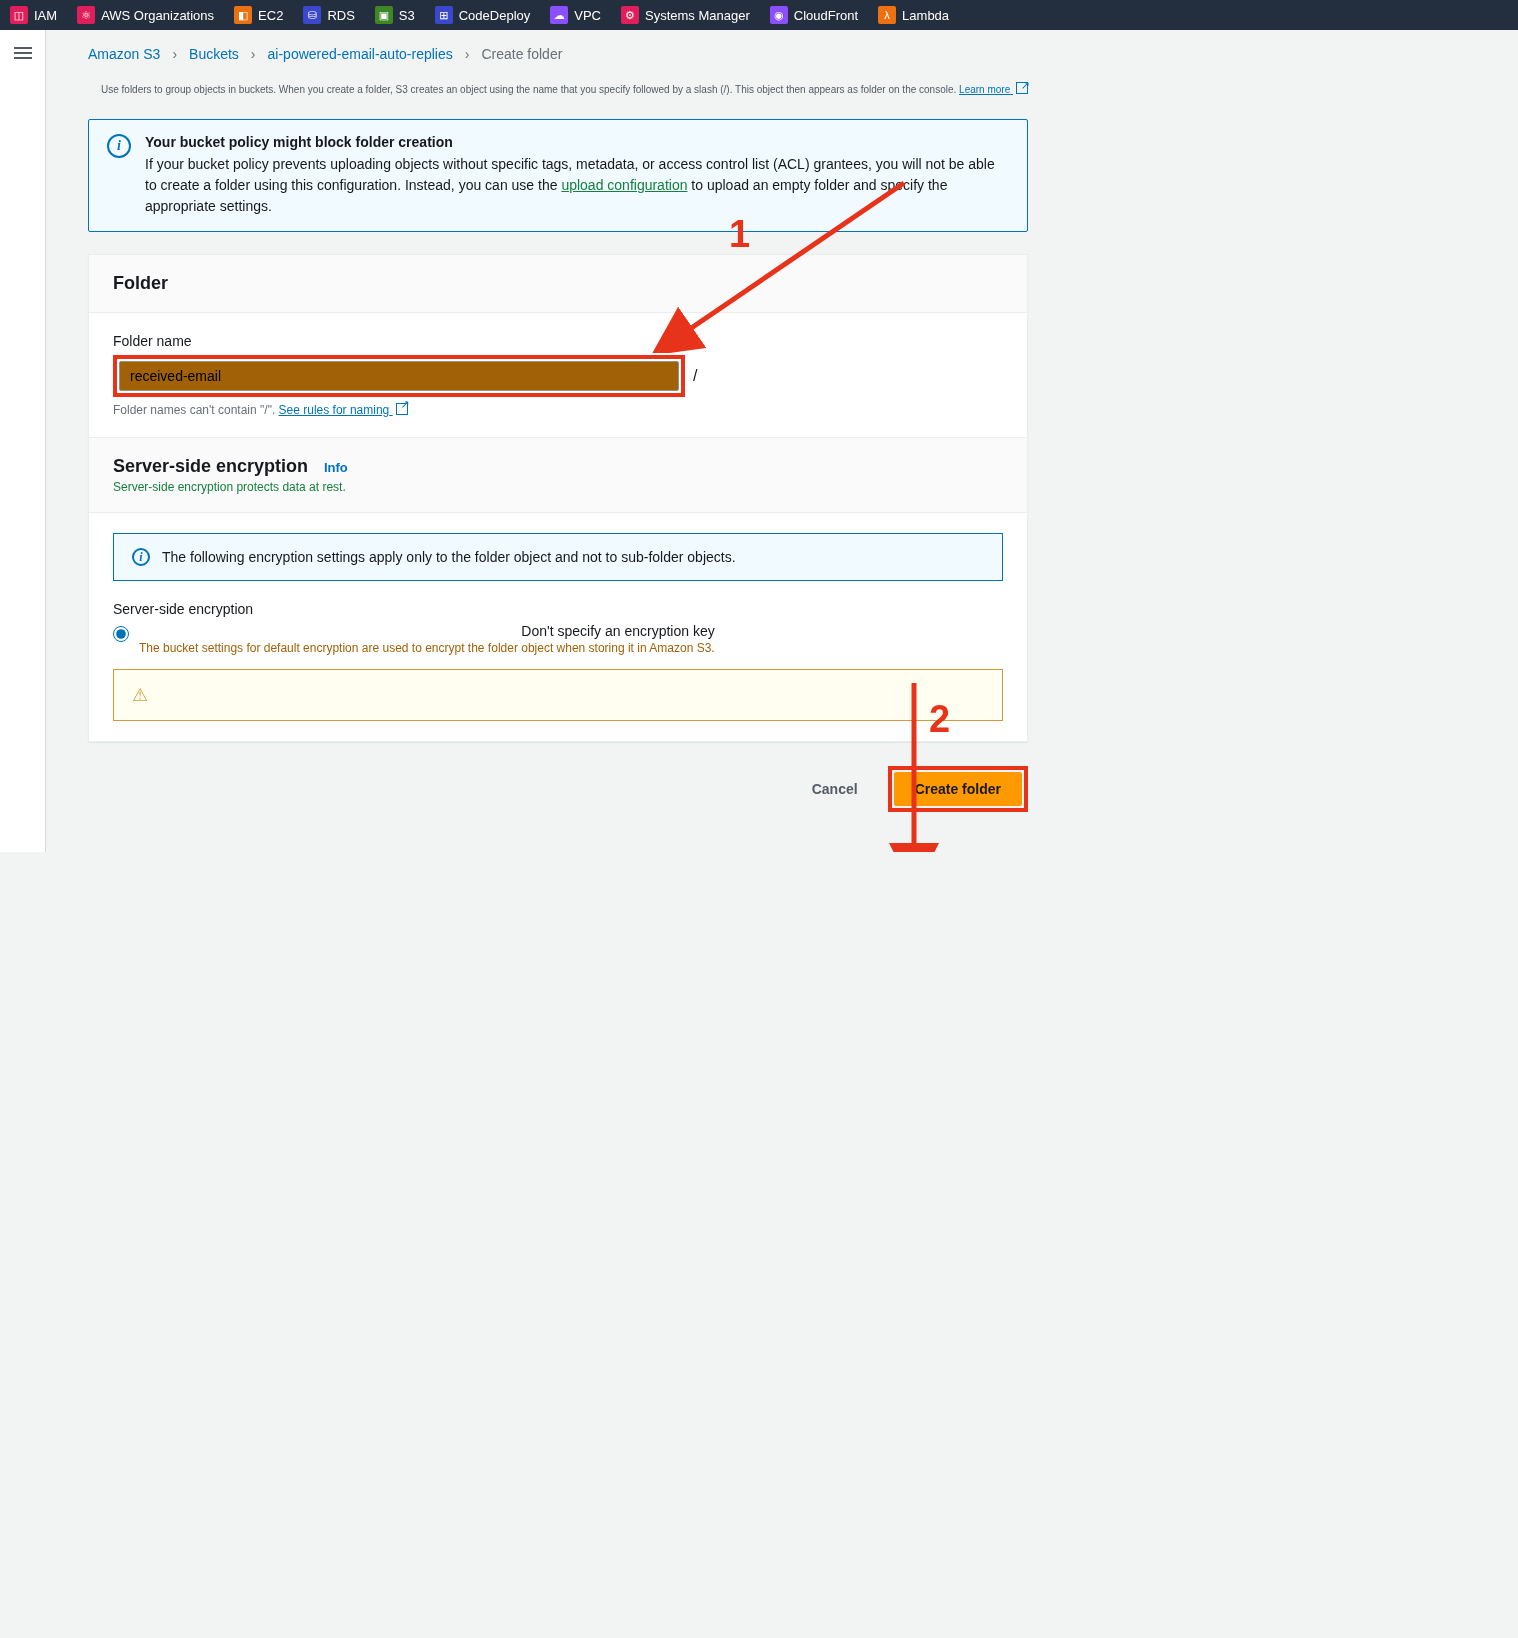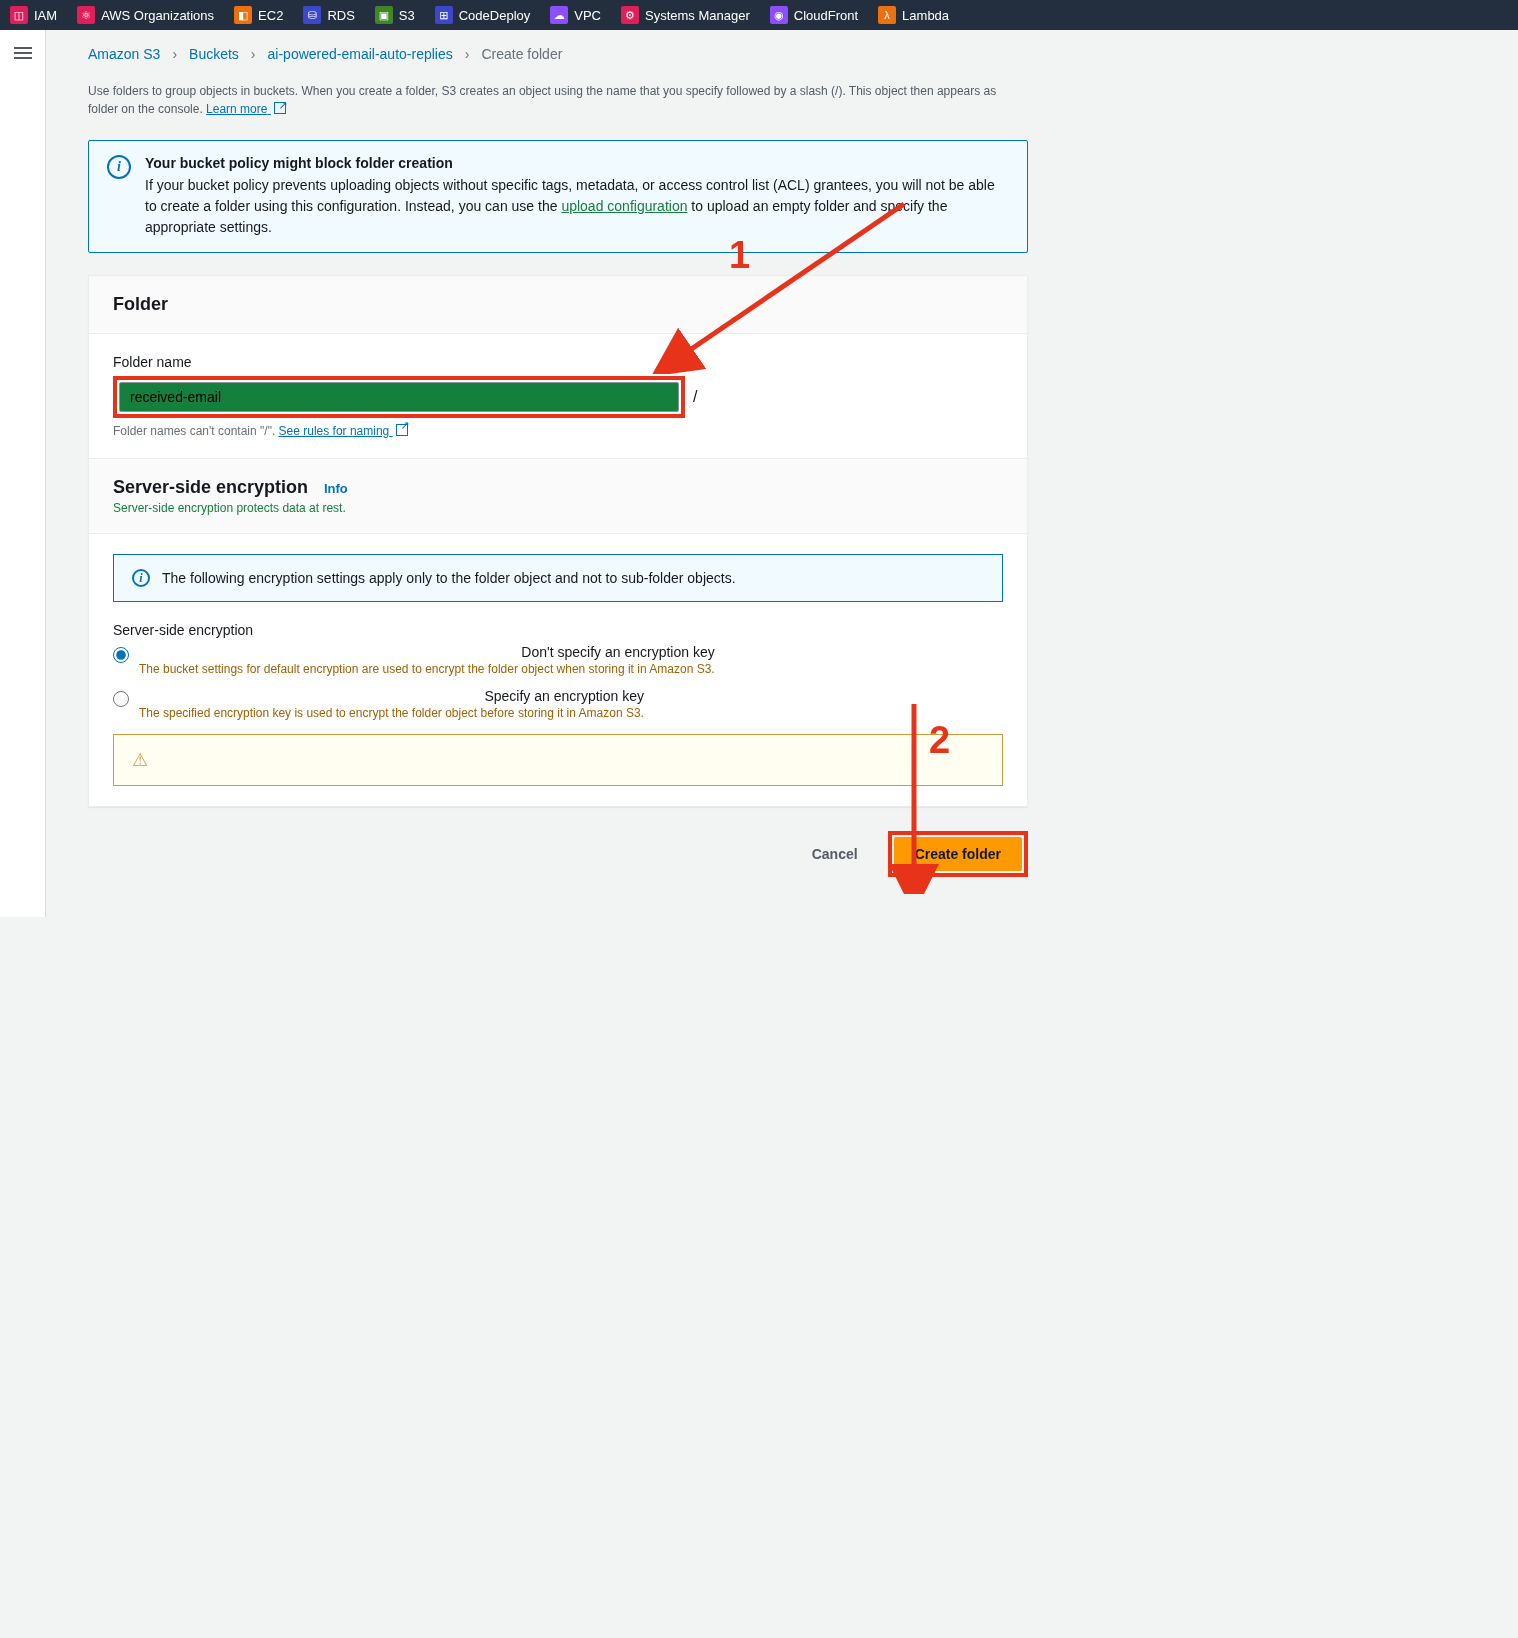--- a/index.html
+++ b/index.html
@@ -65,21 +65,22 @@
       font-size: 28px;
       font-weight: 700;
       display: inline-block;
       margin-right: 14px;
     }
     .info-link { color: #0073bb; font-size: 13px; font-weight: 700; text-decoration: none; }
     .description {
       margin-top: 14px;
       color: #545b64;
       line-height: 1.5;
-      font-size: 12px;
+      font-size: 10px;
+      text-align: right;
     }
     .description a { color: #0073bb; }
     .alert-box {
       margin-top: 22px;
       border: 1px solid #0073bb;
       background: #f1faff;
       border-radius: 2px;
       padding: 14px 18px;
       display: flex;
       gap: 14px;
@@ -119,21 +120,21 @@
     .input-highlight {
       border: 4px solid #e6331a;
       padding: 2px;
       display: inline-block;
     }
     input[type="text"] {
       width: 560px;
       padding: 6px 10px;
       font-size: 14px;
       border: 1px solid #879596;
-      background: #15803d;
+      background: #a16207;
       border-radius: 2px;
     }
     .slash { font-size: 16px; color: #16191f; }
     .hint { font-size: 12px; color: #687078; margin-top: 6px; }
     .hint a { color: #0073bb; }
     .sub-alert {
       border: 1px solid #0073bb;
       background: #f1faff;
       padding: 14px 18px;
       display: flex;
@@ -335,27 +336,20 @@
 
         <div class="field-label">Server-side encryption</div>
         <div class="radio-group">
           <div class="radio-item">
             <input type="radio" name="enc" checked="" style="">
             <div>
               <div class="radio-label">Don't specify an encryption key</div>
               <div class="radio-desc">The bucket settings for default encryption are used to encrypt the folder object when storing it in Amazon S3.</div>
             </div>
           </div>
-          <div class="radio-item">
-            <input type="radio" name="enc" style="">
-            <div>
-              <div class="radio-label">Specify an encryption key</div>
-              <div class="radio-desc">The specified encryption key is used to encrypt the folder object before storing it in Amazon S3.</div>
-            </div>
-          </div>
         </div>
 
         <div class="warning-box">
           <span class="warn-icon">⚠</span>
         </div>
 
         <svg class="arrow-svg" style="top:160px; left:795px;" width="60" height="200">
           <defs>
               <marker id="ah2" markerWidth="10" markerHeight="10" refX="2" refY="5" orient="auto">
                 <polygon points="0 0, 10 5, 0 10" fill="#e6331a"></polygon>

